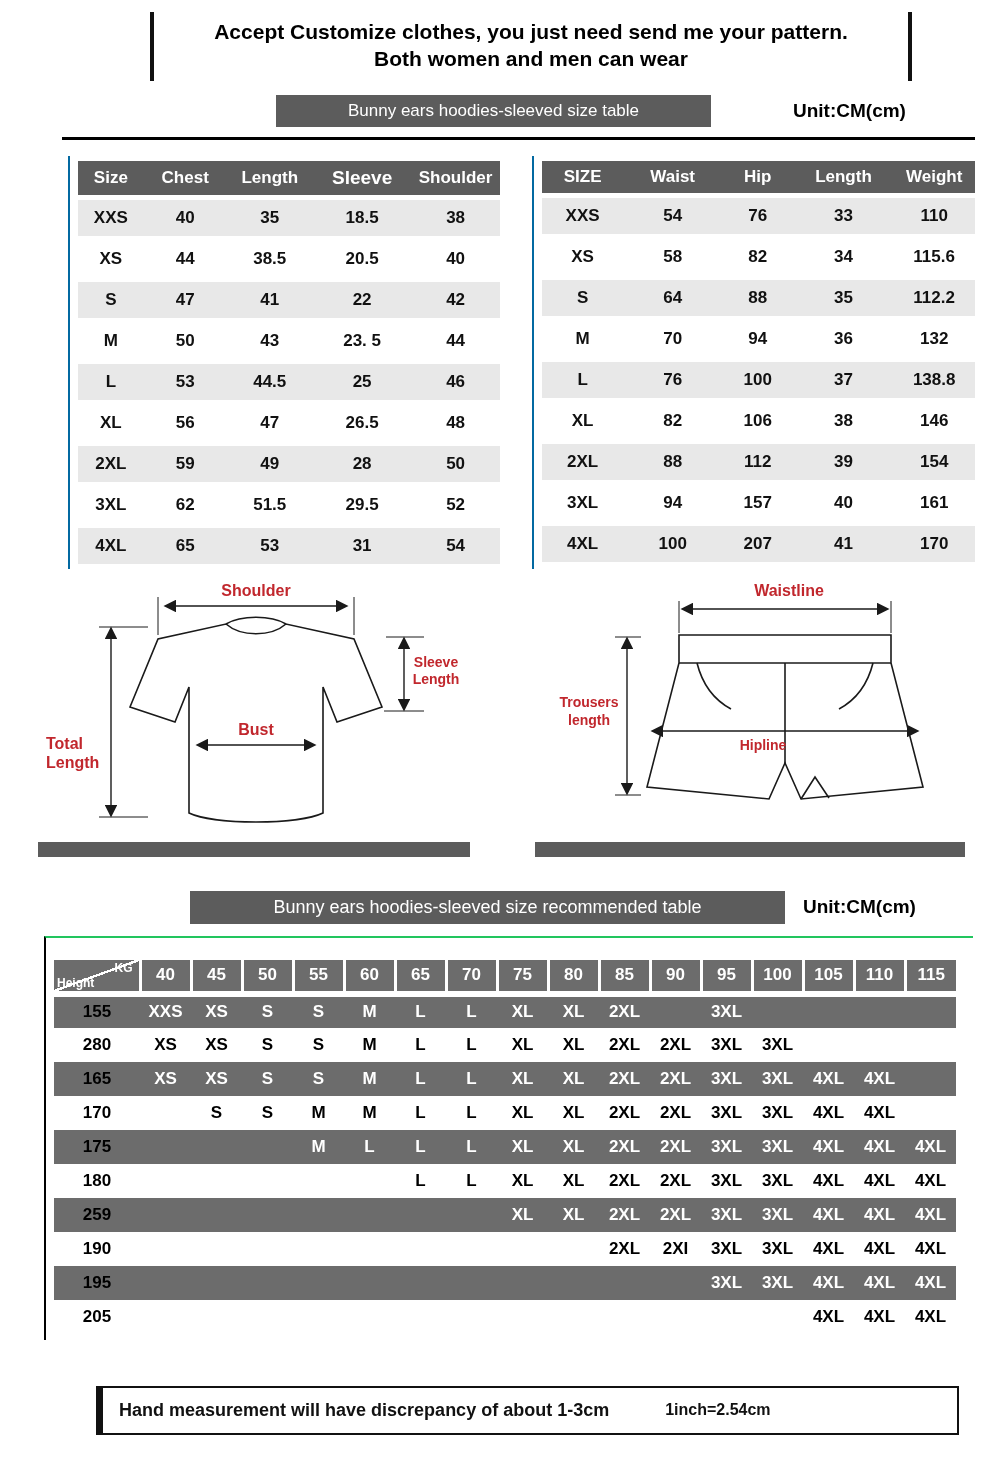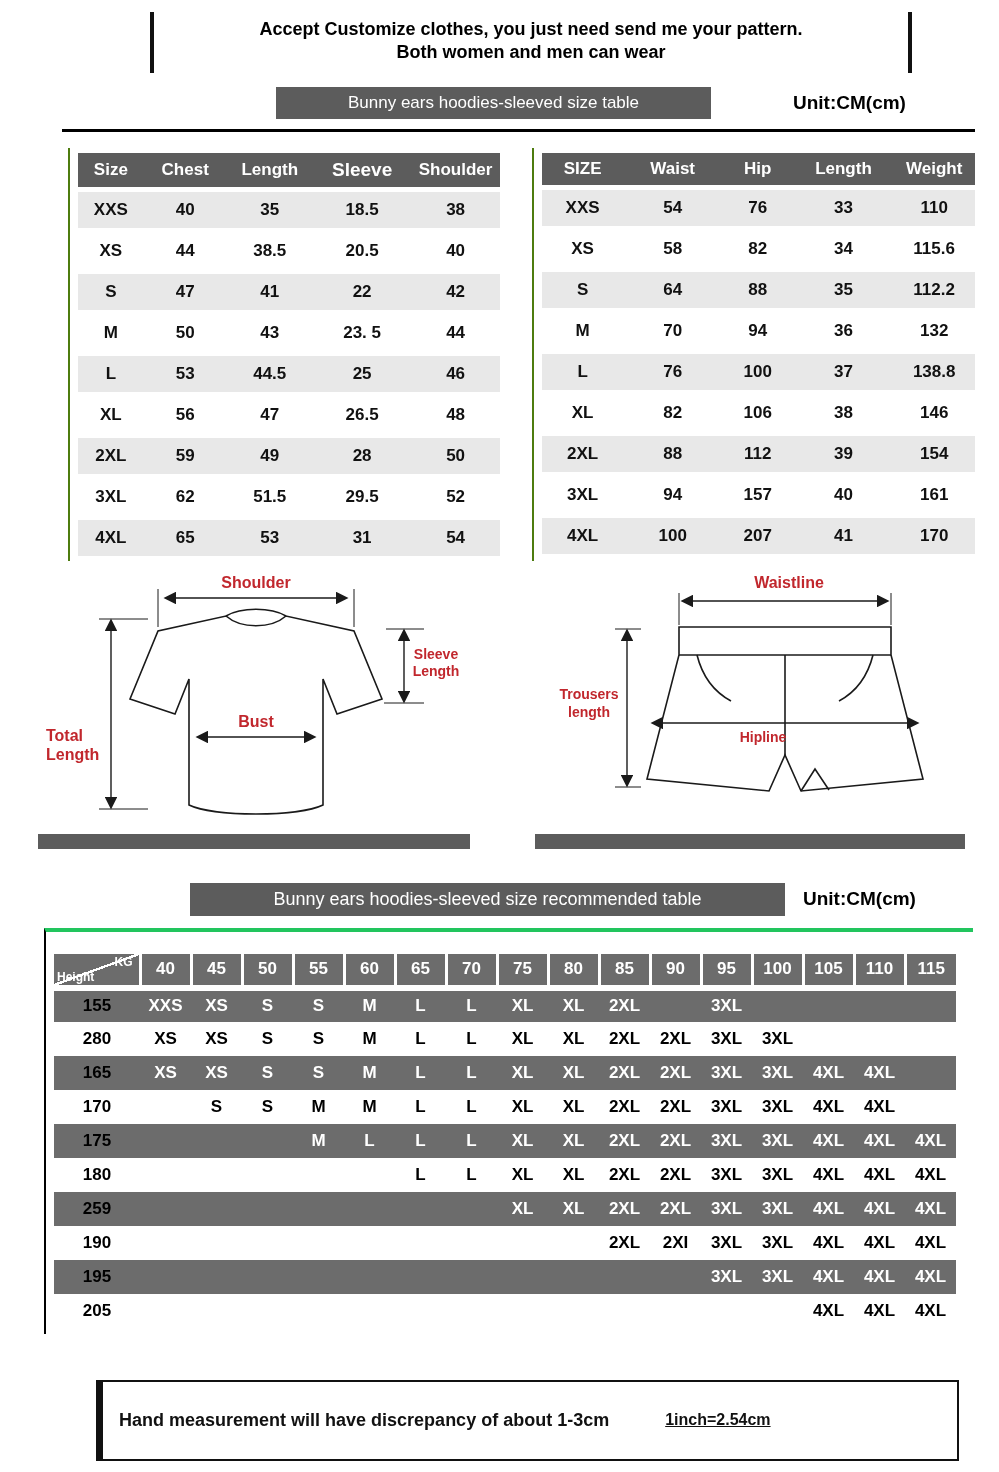--- a/index.html
+++ b/index.html
@@ -10,36 +10,36 @@
   }
   *{box-sizing:border-box;margin:0;padding:0;}
   html,body{background:#fff;}
   .page{
     position:relative;width:999px;height:1472px;margin:0 auto;background:#fff;
     font-family:"Liberation Sans",sans-serif;color:#111;overflow:hidden;
   }
   
   .note-box{margin:12px 87px 0 150px;border-left:4px solid #111;border-right:4px solid #111;
     text-align:center;padding:6px 4px 8px;}
-  .note-line{font-weight:bold;font-size:18px;line-height:1.3;color:#000;}
+  .note-line{font-weight:bold;font-size:21px;line-height:1.3;color:#000;}
   
   .title-row{display:flex;align-items:center;}
   .title-row-1{margin:14px 0 0 276px;}
   .title-bar{background:var(--bar);color:#fff;font-weight:normal;font-size:17px;
     padding:6px 0;text-align:center;}
   .title-row-1 .title-bar{width:435px;}
   .title-row-1 .unit-label{margin-left:82px;}
   .unit-label{font-weight:bold;font-size:19px;color:#000;white-space:nowrap;}
   .title-row-2{margin:34px 0 0 190px;}
   .title-bar-2{width:595px;font-size:18px;}
   .title-row-2 .unit-label{margin-left:18px;}
   .rule{height:3px;background:#000;margin:10px 24px 0 62px;}
   
   .tables-row{display:flex;justify-content:space-between;margin:16px 24px 0 36px;}
-  .table-wrap{border-left:2px solid #4d7c0f;padding-left:8px;margin-left:32px;}
+  .table-wrap{border-left:2px solid #0369a1;padding-left:8px;margin-left:32px;}
   .size-table{border-collapse:separate;border-spacing:0 5px;}
   .size-table th{background:var(--bar);color:#fff;font-weight:bold;font-size:17px;padding:6px 2px;text-align:center;}
   .size-table td{font-weight:bold;font-size:17px;text-align:center;padding:8px 2px;color:#111;background:#fff;}
   .size-table tr.striped td{background:var(--light-row);}
   .hoodie th:nth-child(1){width:70px}.hoodie th:nth-child(2){width:88px}
   .hoodie th:nth-child(3){width:90px}.hoodie th:nth-child(4){width:104px;font-size:19px}
   .hoodie th:nth-child(5){width:90px}
   .shorts th:nth-child(1){width:86px}.shorts th:nth-child(2){width:104px}
   .shorts th:nth-child(3){width:76px}.shorts th:nth-child(4){width:104px}
   .shorts th:nth-child(5){width:84px}
@@ -51,37 +51,37 @@
   .diagram text{font-family:"Liberation Sans",sans-serif;font-weight:bold;}
   .red-label{fill:var(--red);font-size:16px;}
   .red-label.sm{font-size:14px;}
   .mid{text-anchor:middle;}
   
   .bars-row{display:flex;justify-content:space-between;margin:8px 34px 0 38px;}
   .bar{height:15px;background:var(--bar);}
   .bar-left{width:432px;}
   .bar-right{width:430px;}
   
-  .matrix-wrap{margin:12px 26px 0 44px;border-top:4px solid #22c55e;border-left:2px solid #000;
+  .matrix-wrap{margin:12px 26px 0 44px;border-top:2px solid #22c55e;border-left:2px solid #000;
     padding:22px 0 6px 8px;}
   .matrix{border-collapse:collapse;table-layout:fixed;width:902px;}
   .matrix th,.matrix td{height:34px;text-align:center;font-weight:bold;padding:0;overflow:hidden;}
   .matrix th{background:var(--dark-row);color:#fff;font-size:17px;border-left:3px solid #fff;border-bottom:6px solid #fff;}
   .matrix th.corner{border-left:none;position:relative;
     background:linear-gradient(to bottom right,var(--dark-row) 48%,#fff 48%,#fff 52%,var(--dark-row) 52%);}
   .corner .kg{position:absolute;top:1px;right:6px;font-size:12px;color:#fff;}
   .corner .ht{position:absolute;bottom:1px;left:3px;font-size:12px;color:#fff;}
   .matrix td{font-size:17px;color:#000;background:#fff;}
   .matrix tr.dark td{background:var(--dark-row);color:#fff;}
   .matrix tr.dark td.h{color:#000000;}
   
   .footer-box{display:flex;align-items:center;margin:46px 40px 0 96px;
-    border:2px solid #111;border-left:7px solid #111;padding:28px 16px;}
+    border:2px solid #111;border-left:7px solid #111;padding:12px 16px;}
   .footer-text{font-weight:bold;font-size:18px;}
-  .footer-conv{font-weight:bold;font-size:16px;margin-left:56px;text-decoration:underline;}
+  .footer-conv{font-weight:bold;font-size:16px;margin-left:56px;}
 </style>
 </head>
 <body>
 
 <div class="page">
 
   <div class="note-box">
     <div class="note-line">Accept Customize clothes, you just need send me your pattern.</div>
     <div class="note-line">Both women and men can wear</div>
   </div>

